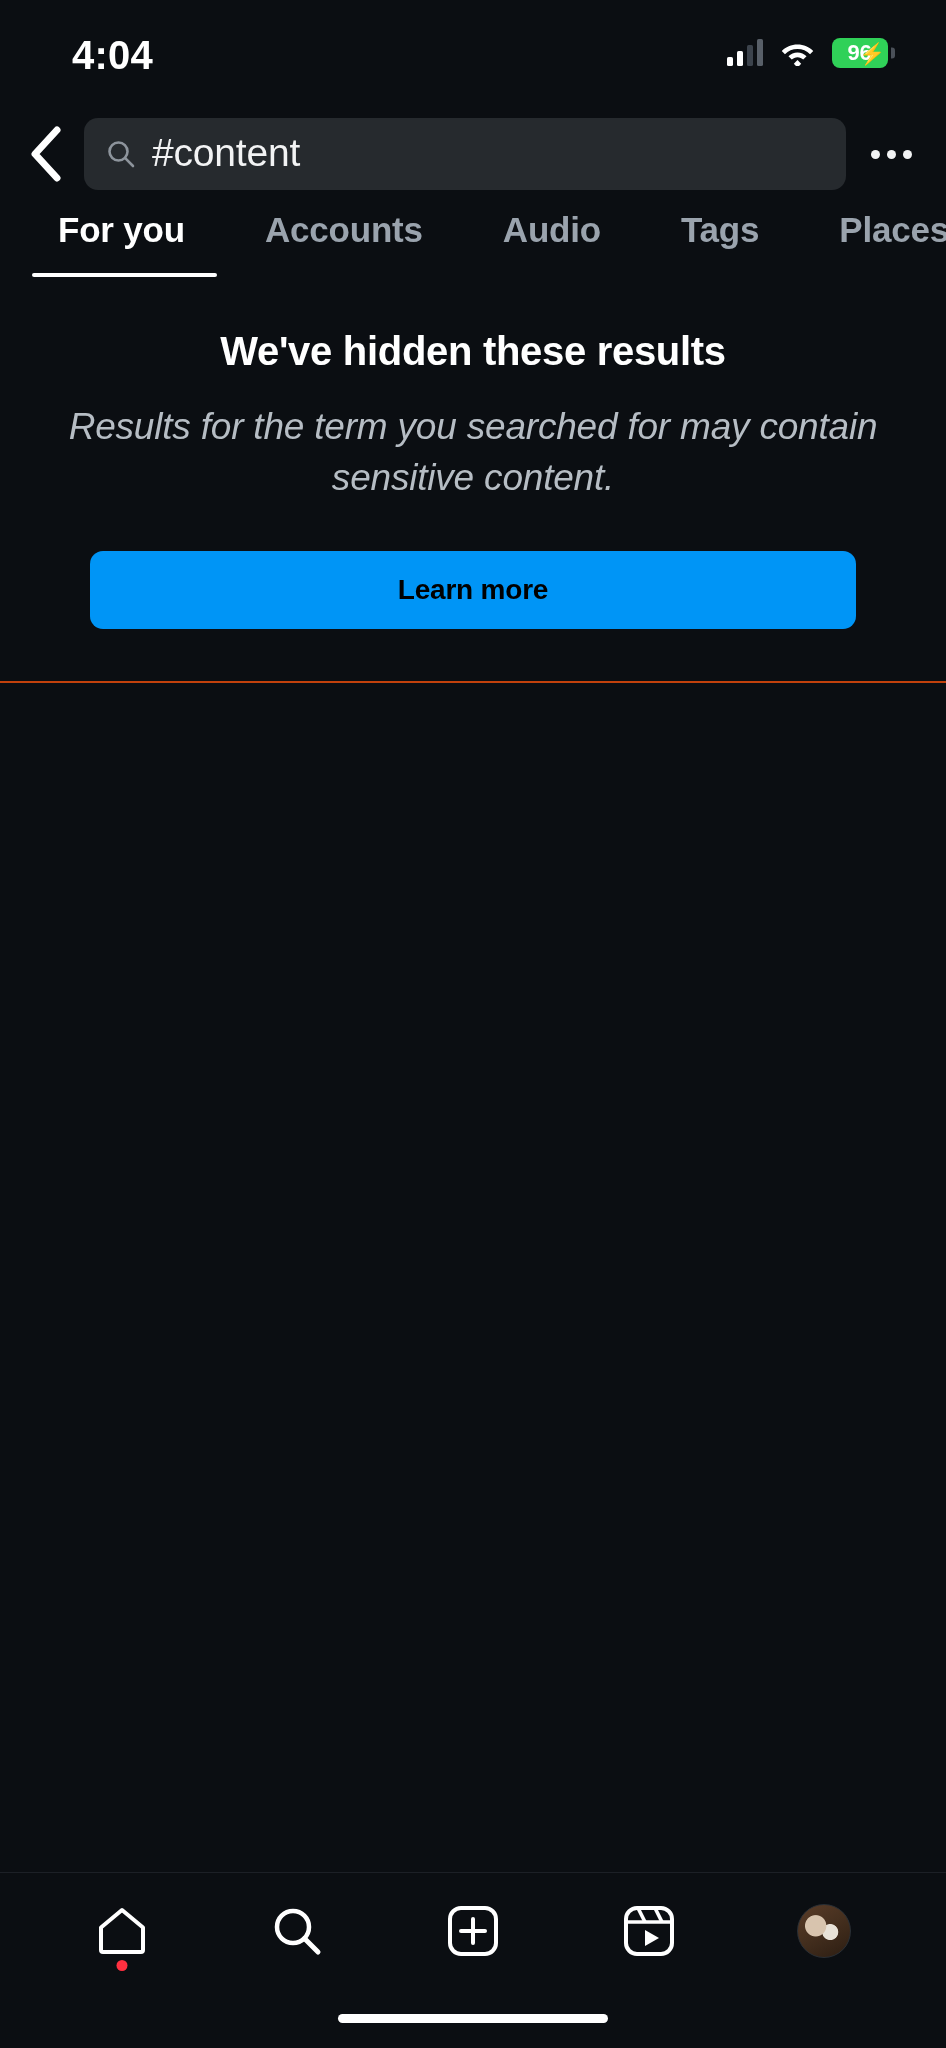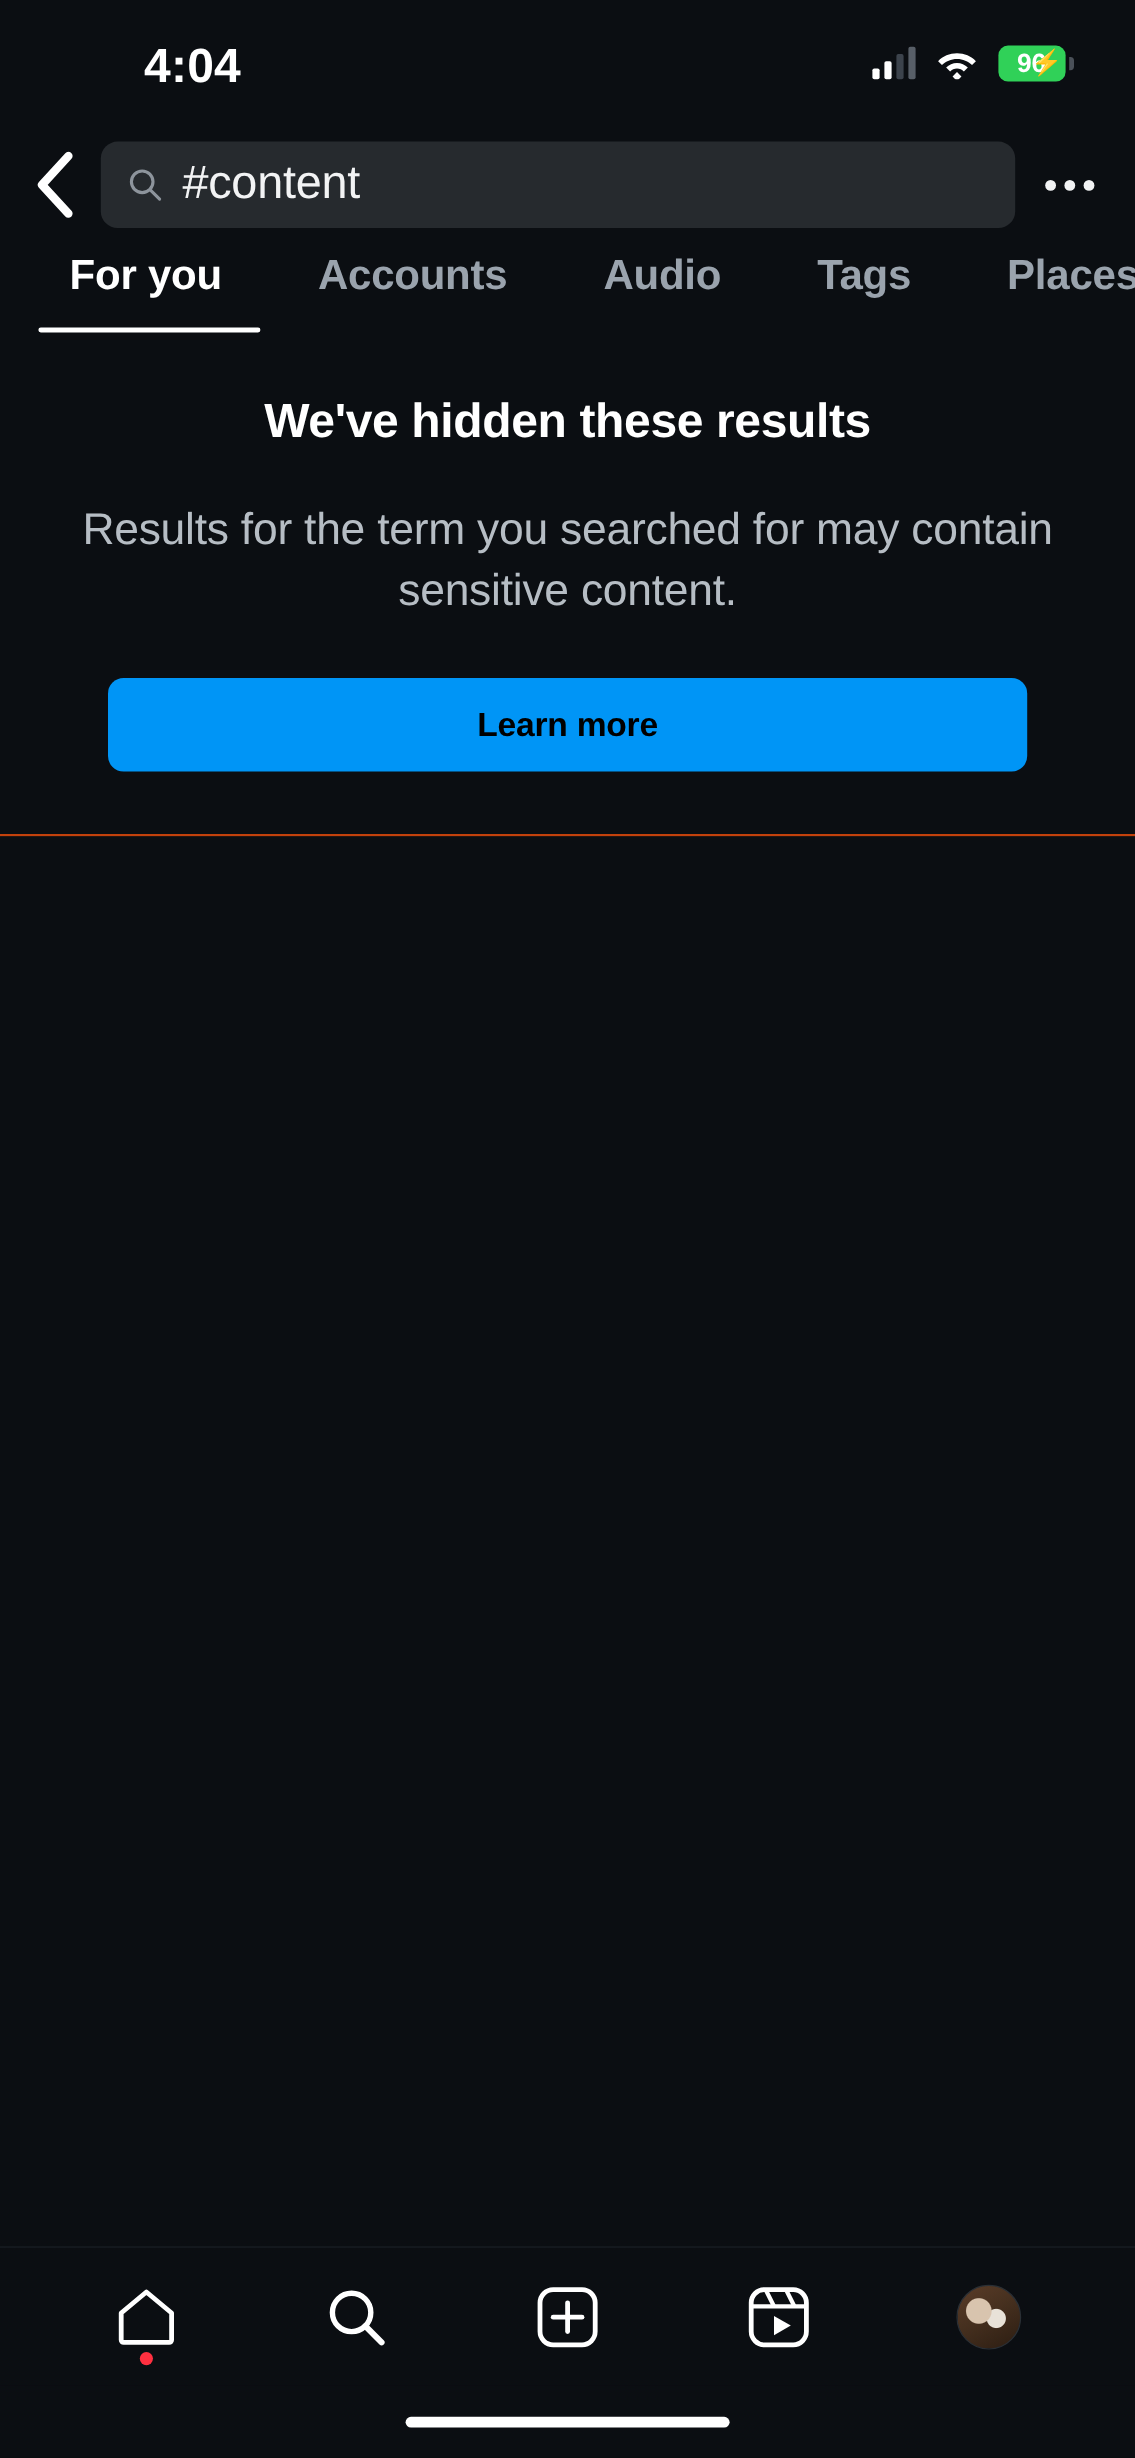--- a/index.html
+++ b/index.html
@@ -14,23 +14,22 @@
     width:946px; height:2048px;
     background:#0b0e12;
     display:flex; flex-direction:column;
   }
 
   
   .statusbar {
     height:105px;
     flex:0 0 105px;
     display:flex; align-items:center; justify-content:space-between;
-    padding:0 52px 0 104px;
-    position:relative;
-    margin-left:16px;
+    padding:0 52px 0 72px;
+    position:relative;
   }
   .status-time {
     color:#ffffff;
     font-size:40px;
     font-weight:600;
     letter-spacing:0.2px;
     line-height:1;
     padding-top:4px;
   }
   .status-right { display:flex; align-items:center; gap:17px; }
@@ -171,23 +170,24 @@
     font-size:40px;
     font-weight:700;
     line-height:1.2;
     letter-spacing:-0.3px;
   }
   .notice-body {
     color:#b6bdc4;
     font-size:37px;
     font-weight:400;
     line-height:1.38;
-    margin-top:40px;
+    margin-top:26px;
     padding:0 26px;
     letter-spacing:-0.2px;
+    font-style:italic;
   }
   .learn-more {
     display:block;
     margin:48px auto 0 auto;
     width:766px;
     height:78px;
     background:#0095f6;
     border:none;
     border-radius:13px;
     color:#000000;

